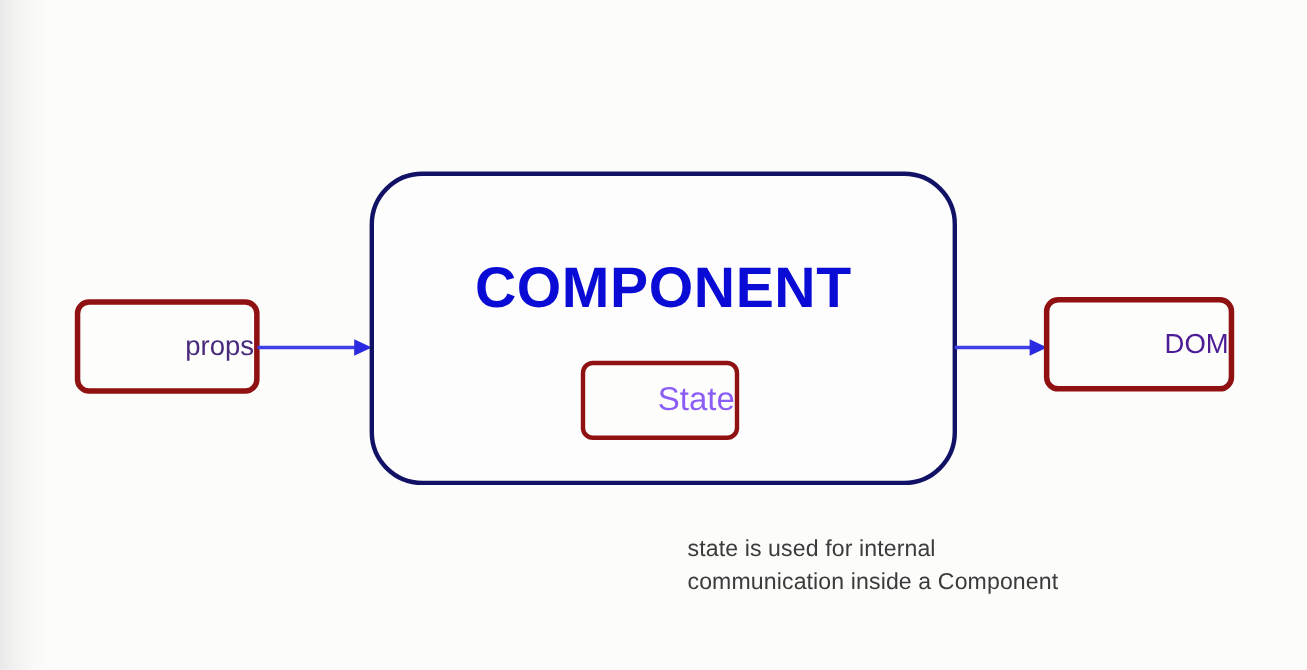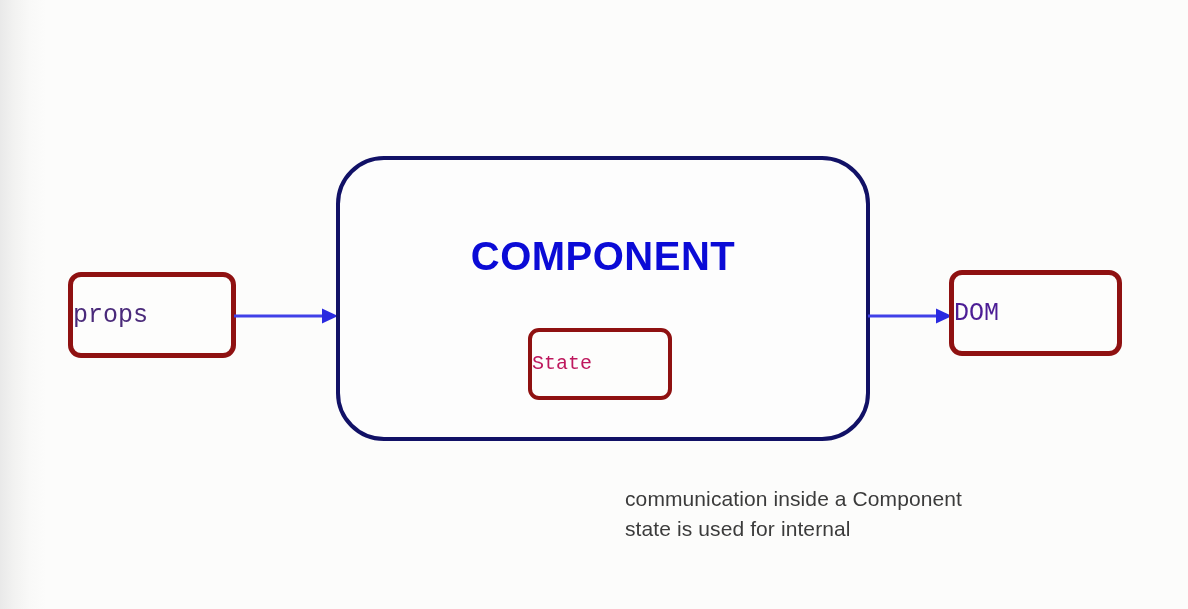--- a/index.html
+++ b/index.html
@@ -28,22 +28,21 @@
   }
 
   
   .node-box {
     position: absolute;
     box-sizing: border-box;
     background: #fdfdfc;
     border-style: solid;
     display: flex;
     align-items: center;
-    justify-content: flex-start;
-    font-family: Liberation Mono, monospace;
+    justify-content: flex-end;
   }
 
   .node-label {
     white-space: nowrap;
     line-height: 1;
   }
 
   
   #props-box {
     left: 68px;
@@ -87,39 +86,39 @@
     border-radius: 48px;
   }
 
   #component-title {
     position: absolute;
     left: 0;
     right: 0;
     top: 76px;
     text-align: center;
     color: #0b0bd6;
-    font-size: 40px;
+    font-size: 52px;
     font-weight: bold;
     letter-spacing: 0.5px;
     line-height: 1;
   }
 
   
   #state-box {
     left: 528px;
     top: 328px;
     width: 144px;
     height: 72px;
     border-width: 4px;
     border-color: #8f1111;
     border-radius: 11px;
   }
   #state-box .node-label {
-    color: #be185d;
-    font-size: 20px;
+    color: #8b5cf6;
+    font-size: 30px;
   }
 
   
   .arrow {
     position: absolute;
     height: 28px;
     top: 302px;
   }
   .arrow svg {
     display: block;
@@ -170,17 +169,17 @@
       <line x1="0" y1="14" x2="70" y2="14" stroke="#4040e8" stroke-width="3.2"></line>
       <path d="M 68 6.5 L 84 14 L 68 21.5 Z" fill="#2a2ae0"></path>
     </svg>
   </div>
 
   <div class="node-box" id="dom-box">
     <span class="node-label">DOM</span>
   </div>
 
   <div id="caption">
+    <span class="caption-line">state is used for internal</span>
     <span class="caption-line">communication inside a Component</span>
-    <span class="caption-line">state is used for internal</span>
   </div>
 
 </div>
 
 </body></html>

